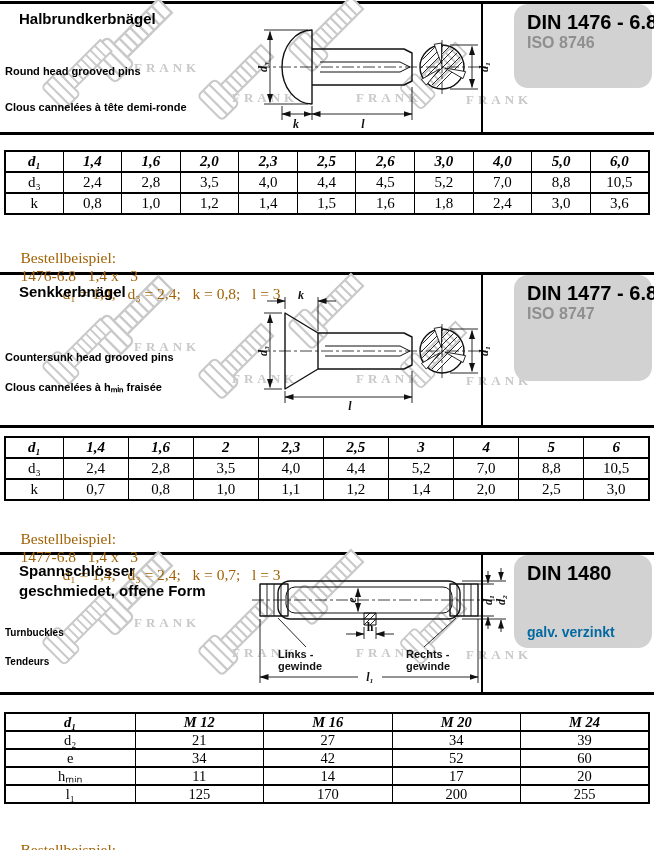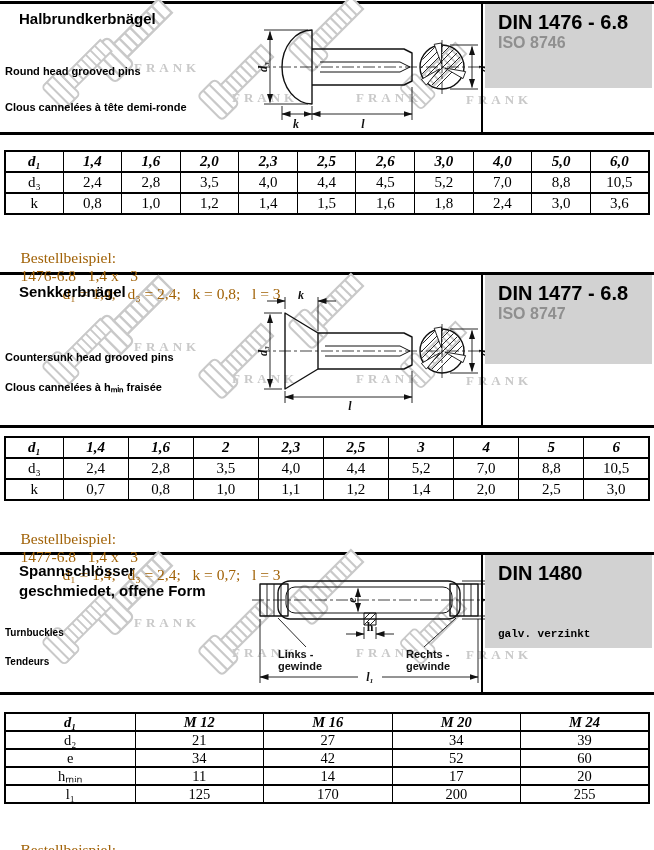--- a/index.html
+++ b/index.html
@@ -6,28 +6,28 @@
   #page { position:relative; width:654px; height:850px; background:#fff;
           font-family:"Liberation Sans",sans-serif; color:#000; overflow:hidden; }
 
   .block { position:absolute; left:0; width:654px; box-sizing:border-box;
            border-top:3px solid #000; border-bottom:3px solid #000; background:#fff; }
   #block1 { top:1px;   height:134px; }
   #block2 { top:272px; height:156px; }
   #block3 { top:552px; height:143px; }
 
   .vdiv { position:absolute; left:481px; top:0; bottom:0; width:2px; background:#000; z-index:3; }
-  .graybox { position:absolute; left:485px; right:2px; top:0; background:#d2d2d2;
-             padding:7px 0 0 13px; box-sizing:border-box; z-index:3; }
+  .graybox { position:absolute; left:514px; right:2px; top:0; background:#d2d2d2;
+             padding:7px 0 0 13px; box-sizing:border-box; z-index:3;border-radius:14px; }
   #block1 .graybox { height:84px; }
-  #block2 .graybox { height:89px; }
+  #block2 .graybox { height:106px; }
   #block3 .graybox { height:93px; }
   .din { font-size:20px; font-weight:bold; white-space:nowrap; }
   .iso { font-size:16px; font-weight:bold; color:#8f8f8f; }
-  .finish { position:absolute; left:13px; bottom:8px; font-size:11px; font-weight:bold; color:#000000;font-family:Liberation Mono, monospace; }
+  .finish { position:absolute; left:13px; bottom:8px; font-size:14px; font-weight:bold; color:#0369a1; }
 
   .title  { position:absolute; left:19px; font-size:15px; font-weight:bold; z-index:4; white-space:nowrap; }
   .sub    { position:absolute; left:5px; font-size:11px; font-weight:bold; z-index:4; white-space:nowrap; }
   #block3 .sub { font-size:10px; }
 
   .drawing { position:absolute; z-index:2; }
   .cl   { stroke:#111; stroke-width:0.8; stroke-dasharray:12 3 3 3; fill:none; }
   .obj  { stroke:#111; stroke-width:1.4; fill:none; stroke-linejoin:round; }
   .dim  { stroke:#111; stroke-width:0.9; fill:none; }
   .hat  { stroke:#111; stroke-width:0.9; }

